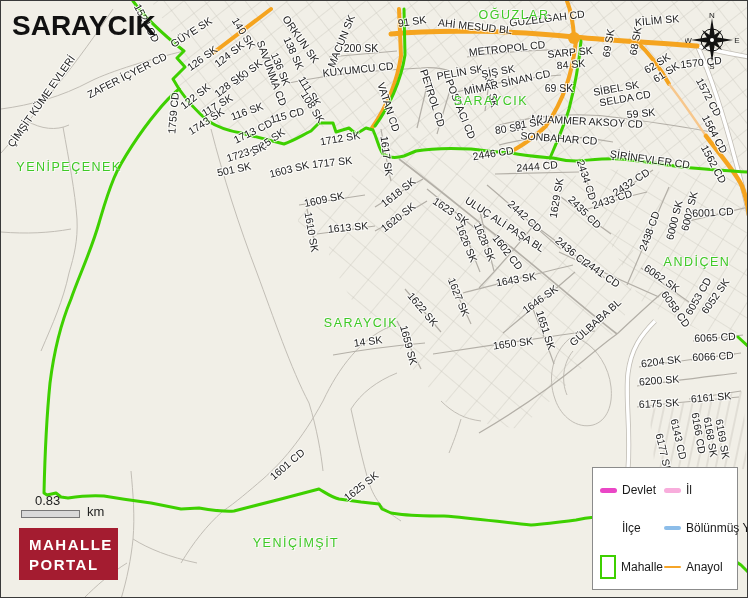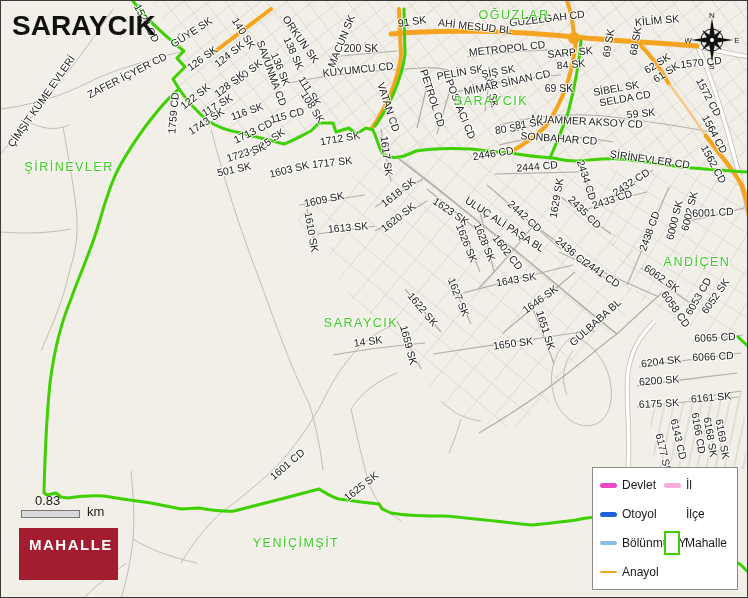--- a/index.html
+++ b/index.html
@@ -180,34 +180,31 @@
   </svg>
 
   <div id="scalebar">
     <div id="scale-num">0.83</div>
     <div id="scale-rect"></div>
     <div id="scale-unit">km</div>
   </div>
 
   <div id="logo">
     <div>MAHALLE</div>
+    <div>PORTAL</div>
   </div>
 
   <div id="legend">
       <div class="lg-item">
         <span class="lg-swatch" style="height: 5px; background: rgb(234, 70, 198); border-radius: 3px;"></span>
         <span class="lg-label">Devlet</span>
       </div>
       <div class="lg-item">
         <span class="lg-swatch" style="height: 5px; background: rgb(248, 173, 220); border-radius: 3px;"></span>
         <span class="lg-label">İl</span>
-      </div>
-      <div class="lg-item">
-        <span class="lg-swatch" style="height: 5px; background: rgb(30, 99, 216); border-radius: 3px;"></span>
-        <span class="lg-label">Otoyol</span>
       </div>
       <div class="lg-item">
         <span class="lg-swatch" style="visibility: hidden;"></span>
         <span class="lg-label">İlçe</span>
       </div>
       <div class="lg-item">
         <span class="lg-swatch" style="height: 4px; background: rgb(140, 189, 233); border-radius: 3px;"></span>
         <span class="lg-label">Bölünmüş Y</span>
       </div>
       <div class="lg-item">
@@ -328,17 +325,17 @@
     <span class="slabel" style="left: 710px; top: 396px; transform: translate(-50%, -50%) rotate(-5deg);">6161 SK</span>
     <span class="slabel" style="left: 678px; top: 438px; transform: translate(-50%, -50%) rotate(77deg);">6143 CD</span>
     <span class="slabel" style="left: 663px; top: 452px; transform: translate(-50%, -50%) rotate(77deg);">6177 SK</span>
     <span class="slabel" style="left: 698px; top: 432px; transform: translate(-50%, -50%) rotate(80deg);">6166 CD</span>
     <span class="slabel" style="left: 710px; top: 436px; transform: translate(-50%, -50%) rotate(80deg);">6168 SK</span>
     <span class="slabel" style="left: 722px; top: 438px; transform: translate(-50%, -50%) rotate(80deg);">6169 SK</span>
     <span class="slabel" style="left: 286px; top: 463px; transform: translate(-50%, -50%) rotate(-40deg);">1601 CD</span>
     <span class="slabel" style="left: 360px; top: 485px; transform: translate(-50%, -50%) rotate(-38deg);">1625 SK</span>
     <span class="alabel" style="left: 513px; top: 14px;">OĞUZLAR</span>
     <span class="alabel" style="left: 490px; top: 100px;">SARAYCIK</span>
-    <span class="alabel" style="left: 68px; top: 166px;">ŞİRİNEVLER</span>
+    <span class="alabel" style="left: 68px; top: 166px;">YENİPEÇENEK</span>
     <span class="alabel" style="left: 360px; top: 322px;">SARAYCIK</span>
     <span class="alabel" style="left: 696px; top: 261px;">ANDİÇEN</span>
     <span class="alabel" style="left: 295px; top: 542px;">YENİÇİMŞİT</span>
   </div>
 
 </body></html>

